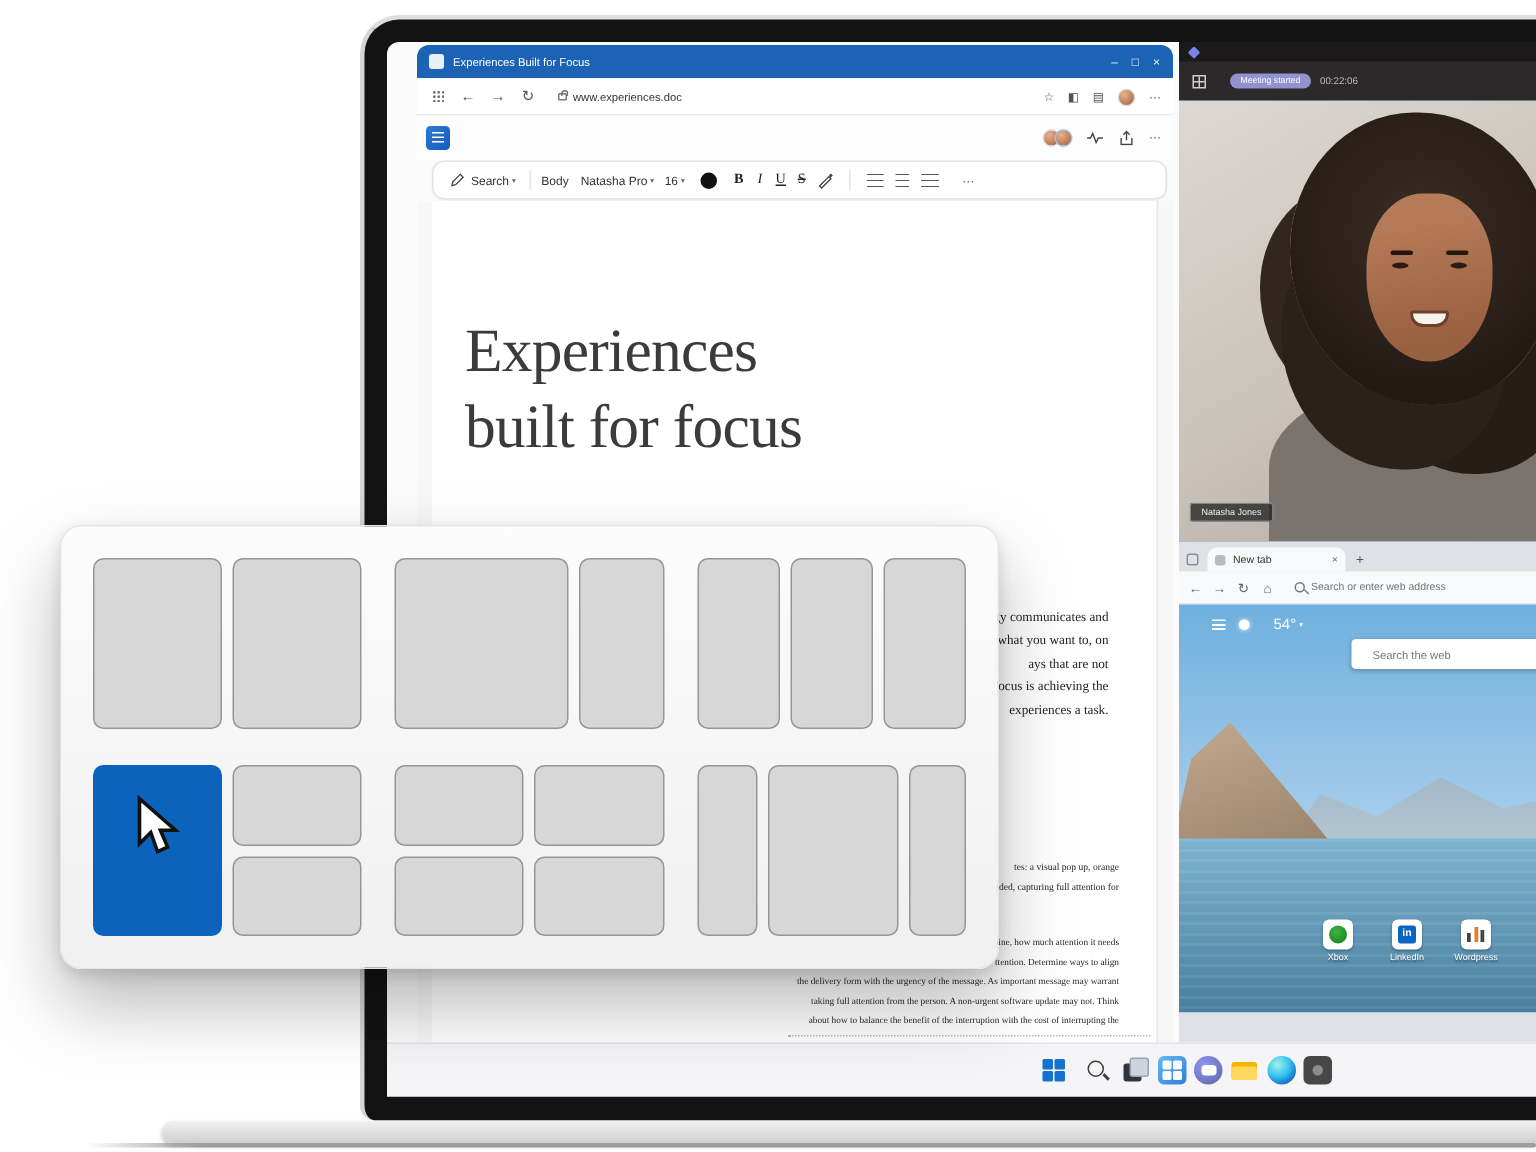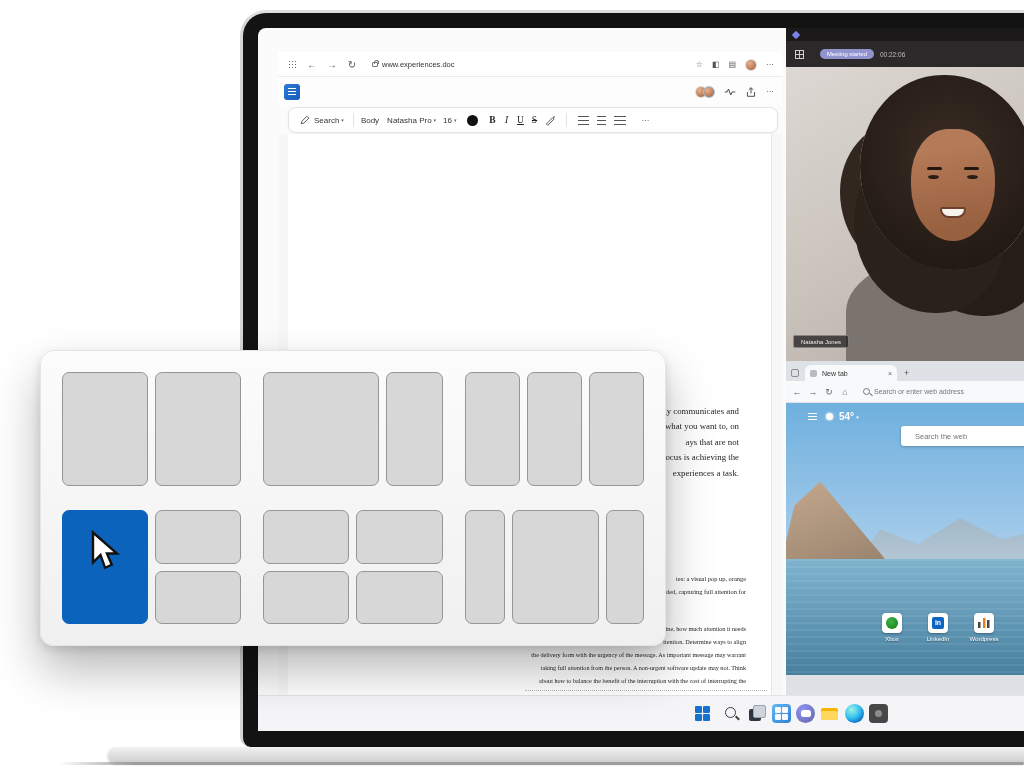--- a/index.html
+++ b/index.html
@@ -80,21 +80,21 @@
   .tab-label{font-size:7px;color:#333;margin-left:5px;flex:1}
   .b-navbar{height:22px;background:#f8f9fa;border-bottom:1px solid #e1e3e6;display:flex;align-items:center}
   .b-nav-ic{font-size:9px;color:#5f6368;width:16px;text-align:center}
   .mag{position:relative;width:7px;height:7px;border:1.2px solid #777;border-radius:50%;margin:0 4px 0 10px}
   .mag:after{content:"";position:absolute;width:4px;height:1.2px;background:#777;transform:rotate(45deg);right:-3.5px;bottom:-1px}
   .b-addr-input{border:none;outline:none;background:transparent;font-size:7px;color:#555;width:120px;font-family:"Liberation Sans",sans-serif}
   .b-content{position:relative;height:272px;background:linear-gradient(#6fb0de 0%,#a8cdeb 55%,#cfe3f2 62%);overflow:hidden}
   .weather{position:absolute;left:22px;top:8px;display:flex;align-items:center;color:#fff}
   .menu-ic{width:9px;height:7px;background:repeating-linear-gradient(#fff 0 1.2px,transparent 1.2px 3px)}
   .sun-ic{width:7px;height:7px;border-radius:50%;background:#fff;margin-left:9px;box-shadow:0 0 3px #fff}
-  .temp{font-size:10px;font-weight:bold;margin-left:6px}
+  .temp{font-size:10px;font-weight:normal;margin-left:16px}
   .searchbox{position:absolute;left:115px;top:23px;width:150px;height:20px;background:#fff;border-radius:3px;
              box-shadow:0 1px 3px rgba(0,0,0,.25);display:flex;align-items:center}
   .sb-input{border:none;outline:none;font-size:7.5px;color:#777;margin-left:14px;width:110px;background:transparent;font-family:"Liberation Sans",sans-serif}
   .mtn1{position:absolute;left:-10px;top:72px;width:130px;height:110px;background:linear-gradient(160deg,#c7ab90,#8f7a66);
         clip-path:polygon(0 100%,14% 28%,34% 6%,58% 40%,78% 68%,100% 100%)}
   .mtn2{position:absolute;left:60px;top:100px;width:190px;height:75px;background:linear-gradient(#9db4c4,#b9cbd8);
         clip-path:polygon(0 100%,18% 35%,38% 55%,60% 20%,82% 48%,100% 38%,100% 100%)}
   .water{position:absolute;left:0;top:156px;width:100%;height:116px;
          background:repeating-linear-gradient(rgba(255,255,255,.07) 0 2px,rgba(0,0,0,0) 2px 7px),linear-gradient(#7fb4cf,#477f9e)}
   .tile{position:absolute;top:210px;width:20px;height:20px;background:#fff;border-radius:4px;box-shadow:0 1px 2px rgba(0,0,0,.3)}
@@ -143,20 +143,29 @@
 </head>
 <body>
 
 <div id="stage">
 
   <div class="abs bezel"></div>
   <div class="abs screen"></div>
   <div class="abs base"></div>
   <div class="abs base-lip"></div>
 
+  <div class="abs doc-titlebar flex">
+    <div style="width:10px;height:10px;margin-left:8px;background:#fff;border-radius:2px;opacity:.9"></div>
+    <div class="t">Experiences Built for Focus</div>
+    <div style="margin-left:auto;display:flex;margin-right:4px">
+      <div class="winbtn">–</div>
+      <div class="winbtn">□</div>
+      <div class="winbtn">×</div>
+    </div>
+  </div>
 
   <div class="abs doc-navbar flex">
     <div class="dots-grid"></div>
     <div class="navglyph">←</div>
     <div class="navglyph">→</div>
     <div class="navglyph">↻</div>
     <div class="lock"></div>
     <div class="addr">www.experiences.doc</div>
     <div class="nav-right flex">
       <div class="mini-ic">☆</div>
@@ -204,20 +213,24 @@
       </svg>
     <div class="tb-sep"></div>
     <div class="ic-lines"></div>
     <div class="ic-lines" style="width:9px"></div>
     <div class="ic-lines" style="width:12px"></div>
     <div class="mini-ic" style="margin-left:12px">···</div>
   </div>
 
   <div class="abs doc-canvas">
     <div class="doc-page">
+      <div class="doc-title">
+        <div>Experiences</div>
+        <div>built for focus</div>
+      </div>
       <div class="para p-intro">
           <div class="doc-line">gy communicates and</div>
           <div class="doc-line">what you want to, on</div>
           <div class="doc-line">ays that are not</div>
           <div class="doc-line">Focus is achieving the</div>
           <div class="doc-line">experiences a task.</div>
         </div>
       <div class="para p-mid">
           <div class="doc-line">tes: a visual pop up, orange</div>
           <div class="doc-line">eeded, capturing full attention for</div>

